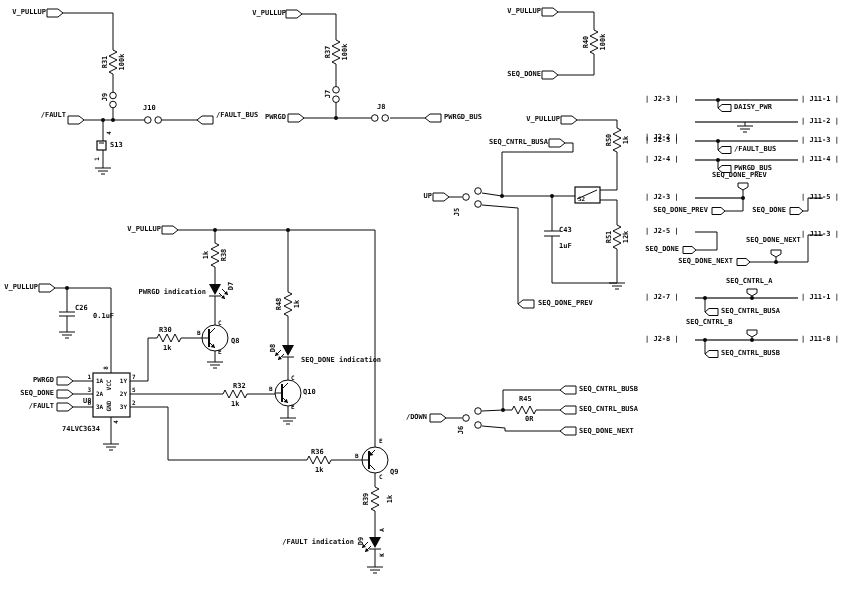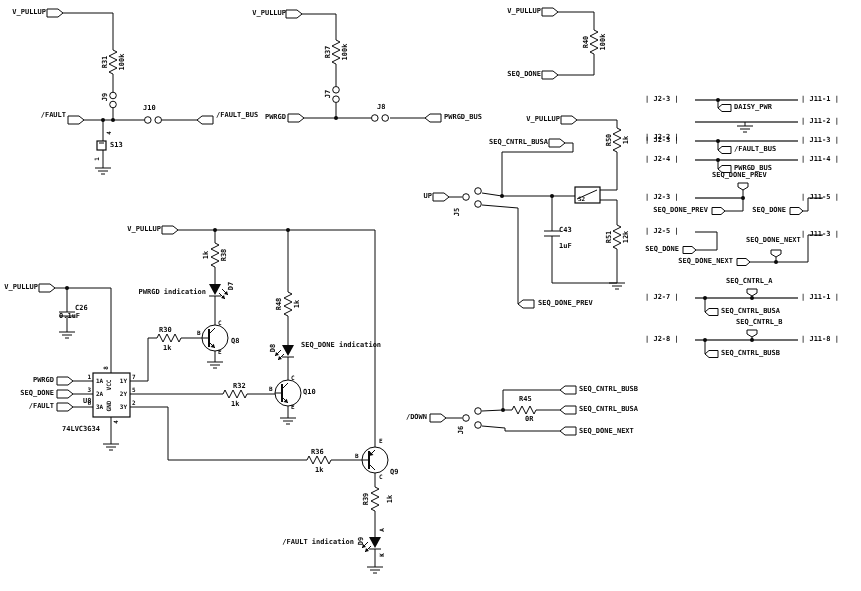--- a/index.html
+++ b/index.html
@@ -329,21 +329,21 @@
 <div class="lb rot" style="left:457px;top:212px">J5</div>
 <div class="lb s6" style="left:578px;top:196px">S2</div>
 <div class="lb" style="left:559px;top:227px">C43</div>
 <div class="lb" style="left:559px;top:243px">1uF</div>
 <div class="lb rot" style="left:609px;top:237px">R51</div>
 <div class="lb rot" style="left:626px;top:237px">12k</div>
 <div class="lb" style="left:538px;top:300px">SEQ_DONE_PREV</div>
 
 <div class="lb" style="right:823px;top:284px">V_PULLUP</div>
 <div class="lb" style="left:75px;top:305px">C26</div>
-<div class="lb" style="left:59px;top:313px">0.1uF</div>
+<div class="lb" style="left:93px;top:313px">0.1uF</div>
 <div class="lb" style="right:807px;top:377px">PWRGD</div>
 <div class="lb" style="right:807px;top:390px">SEQ_DONE</div>
 <div class="lb" style="right:807px;top:403px">/FAULT</div>
 <div class="lb s6" style="right:770px;top:374px">1</div>
 <div class="lb s6" style="right:770px;top:387px">3</div>
 <div class="lb s6" style="right:770px;top:400px">6</div>
 <div class="lb s6" style="left:132px;top:374px">7</div>
 <div class="lb s6" style="left:132px;top:387px">5</div>
 <div class="lb s6" style="left:132px;top:400px">2</div>
 <div class="lb rot s6" style="left:106px;top:368px">8</div>
@@ -366,21 +366,21 @@
 <div class="lb" style="right:655px;top:289px">PWRGD indication</div>
 <div class="lb" style="left:159px;top:327px">R30</div>
 <div class="lb" style="left:163px;top:345px">1k</div>
 <div class="lb s6" style="left:197px;top:330px">B</div>
 <div class="lb s6" style="left:218px;top:320px">C</div>
 <div class="lb s6" style="left:218px;top:349px">E</div>
 <div class="lb" style="left:231px;top:338px">Q8</div>
 <div class="lb rot" style="left:279px;top:304px">R48</div>
 <div class="lb rot" style="left:297px;top:304px">1k</div>
 <div class="lb rot" style="left:273px;top:348px">D8</div>
-<div class="lb" style="left:301px;top:342px">SEQ_DONE indication</div>
+<div class="lb" style="left:301px;top:357px">SEQ_DONE indication</div>
 <div class="lb" style="left:233px;top:383px">R32</div>
 <div class="lb" style="left:231px;top:401px">1k</div>
 <div class="lb s6" style="left:269px;top:386px">B</div>
 <div class="lb s6" style="left:291px;top:375px">C</div>
 <div class="lb s6" style="left:291px;top:404px">E</div>
 <div class="lb" style="left:303px;top:389px">Q10</div>
 <div class="lb" style="left:311px;top:449px">R36</div>
 <div class="lb" style="left:315px;top:467px">1k</div>
 <div class="lb s6" style="left:355px;top:453px">B</div>
 <div class="lb s6" style="left:379px;top:438px">E</div>
@@ -422,16 +422,16 @@
 <div class="lb" style="left:734px;top:146px">/FAULT_BUS</div>
 <div class="lb" style="left:734px;top:165px">PWRGD_BUS</div>
 <div class="lb" style="left:712px;top:172px">SEQ_DONE_PREV</div>
 <div class="lb" style="right:153px;top:207px">SEQ_DONE_PREV</div>
 <div class="lb" style="right:75px;top:207px">SEQ_DONE</div>
 <div class="lb" style="right:182px;top:246px">SEQ_DONE</div>
 <div class="lb" style="left:746px;top:237px">SEQ_DONE_NEXT</div>
 <div class="lb" style="right:128px;top:258px">SEQ_DONE_NEXT</div>
 <div class="lb" style="left:726px;top:278px">SEQ_CNTRL_A</div>
 <div class="lb" style="left:721px;top:308px">SEQ_CNTRL_BUSA</div>
-<div class="lb" style="left:736px;top:319px">SEQ_CNTRL_B</div>
+<div class="lb" style="left:686px;top:319px">SEQ_CNTRL_B</div>
 <div class="lb" style="left:721px;top:350px">SEQ_CNTRL_BUSB</div>
 
 </div>
 
 </body></html>

